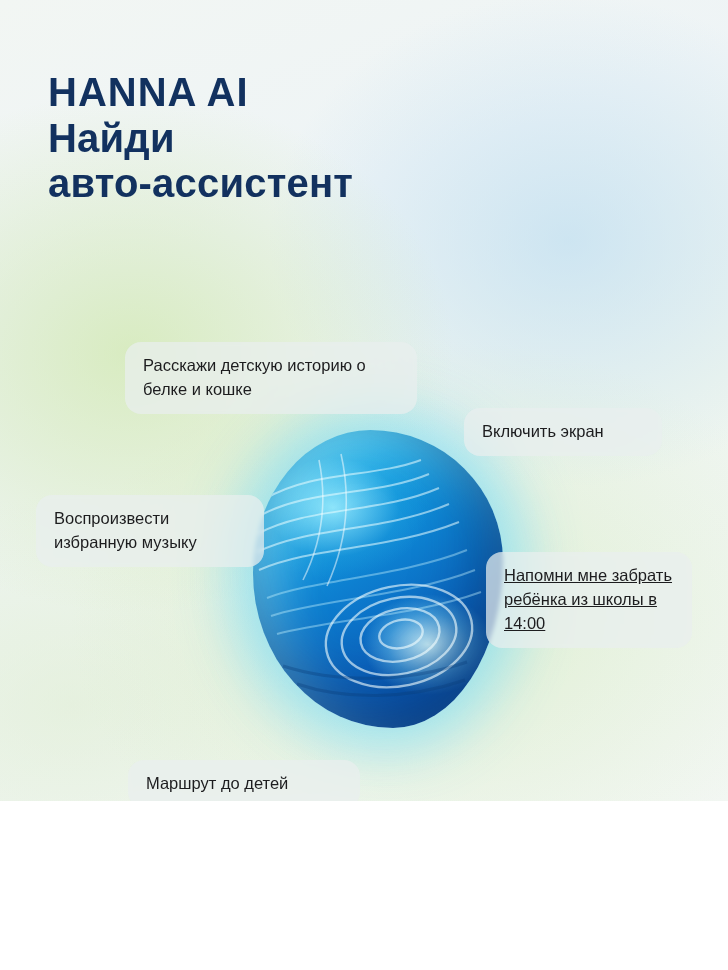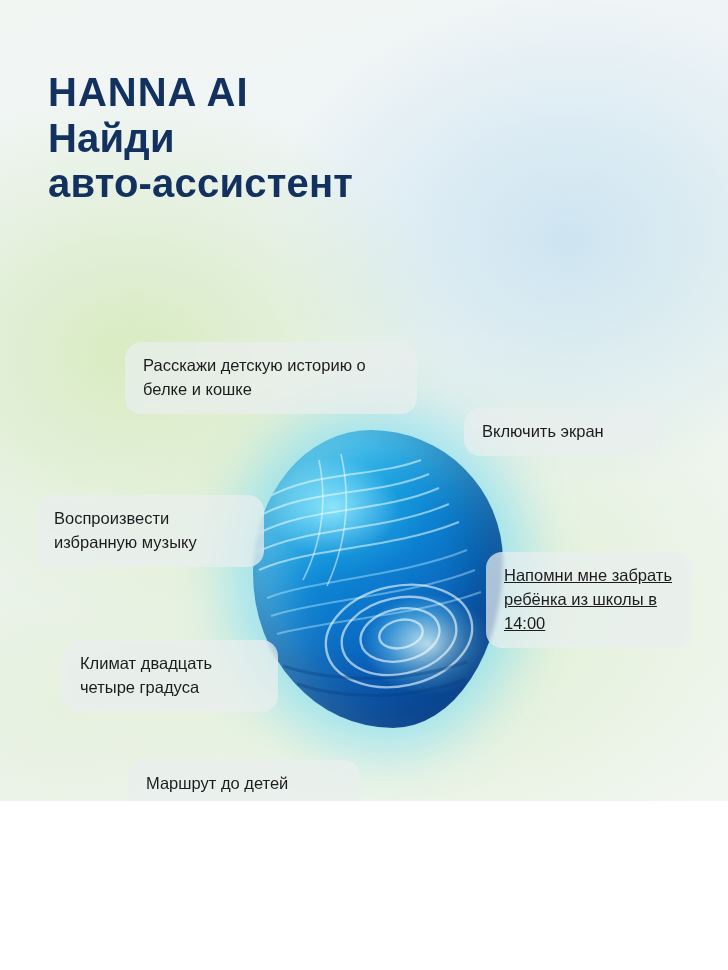--- a/index.html
+++ b/index.html
@@ -154,22 +154,19 @@
   </div>
 
   <div class="bubble b-music">
     <span>Воспроизвести избранную музыку</span>
   </div>
 
   <div class="bubble b-remind">
     <span>Напомни мне забрать ребёнка из школы в 14:00</span>
   </div>
 
-  <div class="bubble b-climate">
-    <span>Климат двадцать четыре градуса</span>
-  </div>
 
   <div class="bubble b-route">
     <span>Маршрут до детей</span>
   </div>
 
 
 </div>
 
 </body></html>

